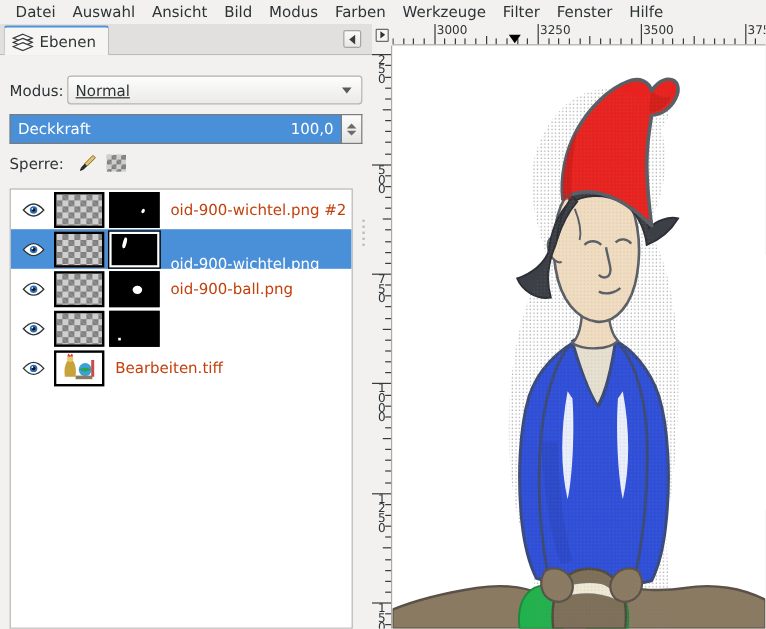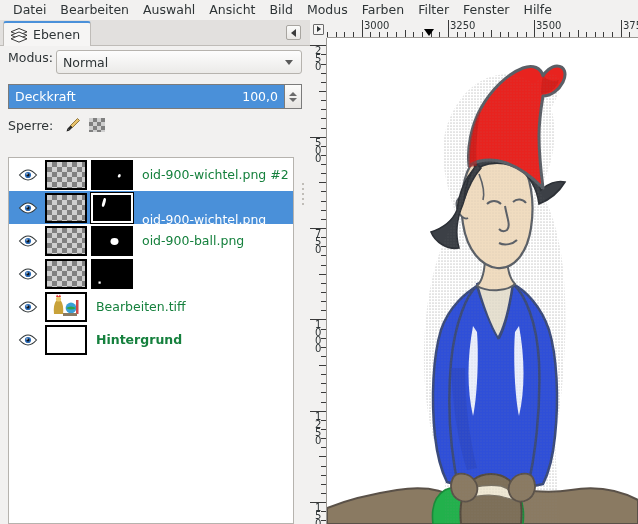--- a/index.html
+++ b/index.html
@@ -72,32 +72,33 @@
 
   
   #dockbody {
     position: absolute; left: 0; top: 26px; width: 310px; height: 478px;
     background: #f2f1f0;
     padding: 4px 8px 0 8px;
   }
 
   
   #mode-row {
-    display: flex; height: 28px; margin-top: 0;
+    display: flex; align-items: center; height: 28px; margin-top: 11px;
   }
   #mode-label { font-size: 12.5px; width: 48px; }
   #mode-combo {
     flex: 1; height: 24px;
     border: 1px solid #b6b3ae;
     border-radius: 3px;
     background: linear-gradient(#fdfdfd,#ebeae8);
     display: flex; align-items: center;
     padding: 0 6px;
     font-size: 12.5px;
     position: relative;
+    text-decoration: underline;
   }
   #mode-combo .chev {
     position: absolute; right: 8px; top: 9px;
     width: 8px; height: 5px;
   }
   #mode-combo .chev::before {
     content: ""; position: absolute; left: 0; top: 0;
     width: 0; height: 0;
     border-left: 4.5px solid transparent;
     border-right: 4.5px solid transparent;
@@ -174,21 +175,21 @@
       linear-gradient(45deg, #808080 25%, transparent 25%, transparent 75%, #808080 75%),
       linear-gradient(45deg, #808080 25%, transparent 25%, transparent 75%, #808080 75%);
     background-size: 10px 10px;
     background-position: 0 0, 5px 5px;
     background-color: #cfcfcf;
   }
   .thumb.mask { background: #000; position: relative; overflow: hidden; }
   .thumb.mask.active { border-color: #ffffff; outline: 1px solid #000; }
   .thumb.white { background: #ffffff; }
   .thumb.drawing { background: #ffffff; position: relative; overflow: hidden; }
-  .layer-name { margin-left: 9px; font-size: 12.5px; color: #15803d; white-space: nowrap; }
+  .layer-name { margin-left: 9px; font-size: 12.5px; color: #c2410c; white-space: nowrap; }
   .layer-name.bold { font-weight: bold; }
 
   
   #dock-scroll {
     position: absolute; left: 300px; top: 160px; width: 6px; height: 220px;
   }
   .dot { width: 2px; height: 2px; background: #c0bdb8; margin: 3px auto; }
 
   
   #canvasarea {
@@ -240,26 +241,26 @@
   }
   #canvas svg { display: block; }
 </style>
 </head>
 <body>
 
 <div id="app">
 
   <div id="menubar">
       <div class="menu-item">Datei</div>
-      <div class="menu-item">Bearbeiten</div>
       <div class="menu-item">Auswahl</div>
       <div class="menu-item">Ansicht</div>
       <div class="menu-item">Bild</div>
       <div class="menu-item">Modus</div>
       <div class="menu-item">Farben</div>
+      <div class="menu-item">Werkzeuge</div>
       <div class="menu-item">Filter</div>
       <div class="menu-item">Fenster</div>
       <div class="menu-item">Hilfe</div>
     </div>
 
   <div id="dock">
 
     <div id="tabstrip"></div>
     <div id="tabstrip-underline"></div>
 
@@ -398,34 +399,20 @@
                 <path d="M7 20 q-1 -9 2 -13 q2.5 -3 5 0 q3 4 2 13 z" fill="#c8a23a"></path>
                 <circle cx="11.5" cy="5" r="2.6" fill="#e8c96a"></circle>
                 <path d="M9 3 l1 -2.5 l1.5 2 l1.5 -2 l1 2.5 z" fill="#e03030"></path>
                 <circle cx="24" cy="14" r="5.4" fill="#3aa0d8"></circle>
                 <path d="M19 14 q5 -3 10 0 q-5 3 -10 0 z" fill="#2fa24a"></path>
                 <rect x="29" y="6" width="2.5" height="14" fill="#d04848"></rect>
                 <rect x="16" y="19" width="14" height="3" fill="#8a7a62"></rect>
               </svg></div>
           </div>
           <div class="layer-name">Bearbeiten.tiff</div>
-        </div>
-        <div class="layer-row">
-          <div class="eye-cell">
-            <span class="eye"><svg width="20" height="12" viewBox="0 0 20 12">
-                <path d="M1.5 6 q4.5 -5 8.5 -5 q4 0 8.5 5 q-4.5 5 -8.5 5 q-4 0 -8.5 -5 z" fill="#ffffff" stroke="#2e3436" stroke-width="1.1"></path>
-                <circle cx="10" cy="6" r="3.1" fill="#2b6cb8"></circle>
-                <circle cx="10" cy="6" r="1.5" fill="#101418"></circle>
-                <circle cx="9" cy="5" r="0.7" fill="#ffffff"></circle>
-              </svg></span>
-          </div>
-          <div class="thumbs">
-            <div class="thumb white"></div>
-          </div>
-          <div class="layer-name bold">Hintergrund</div>
         </div>
       </div>
 
     <div id="dock-scroll">
       <div class="dot"></div>
       <div class="dot"></div>
       <div class="dot"></div>
       <div class="dot"></div>
       <div class="dot"></div>
     </div>

